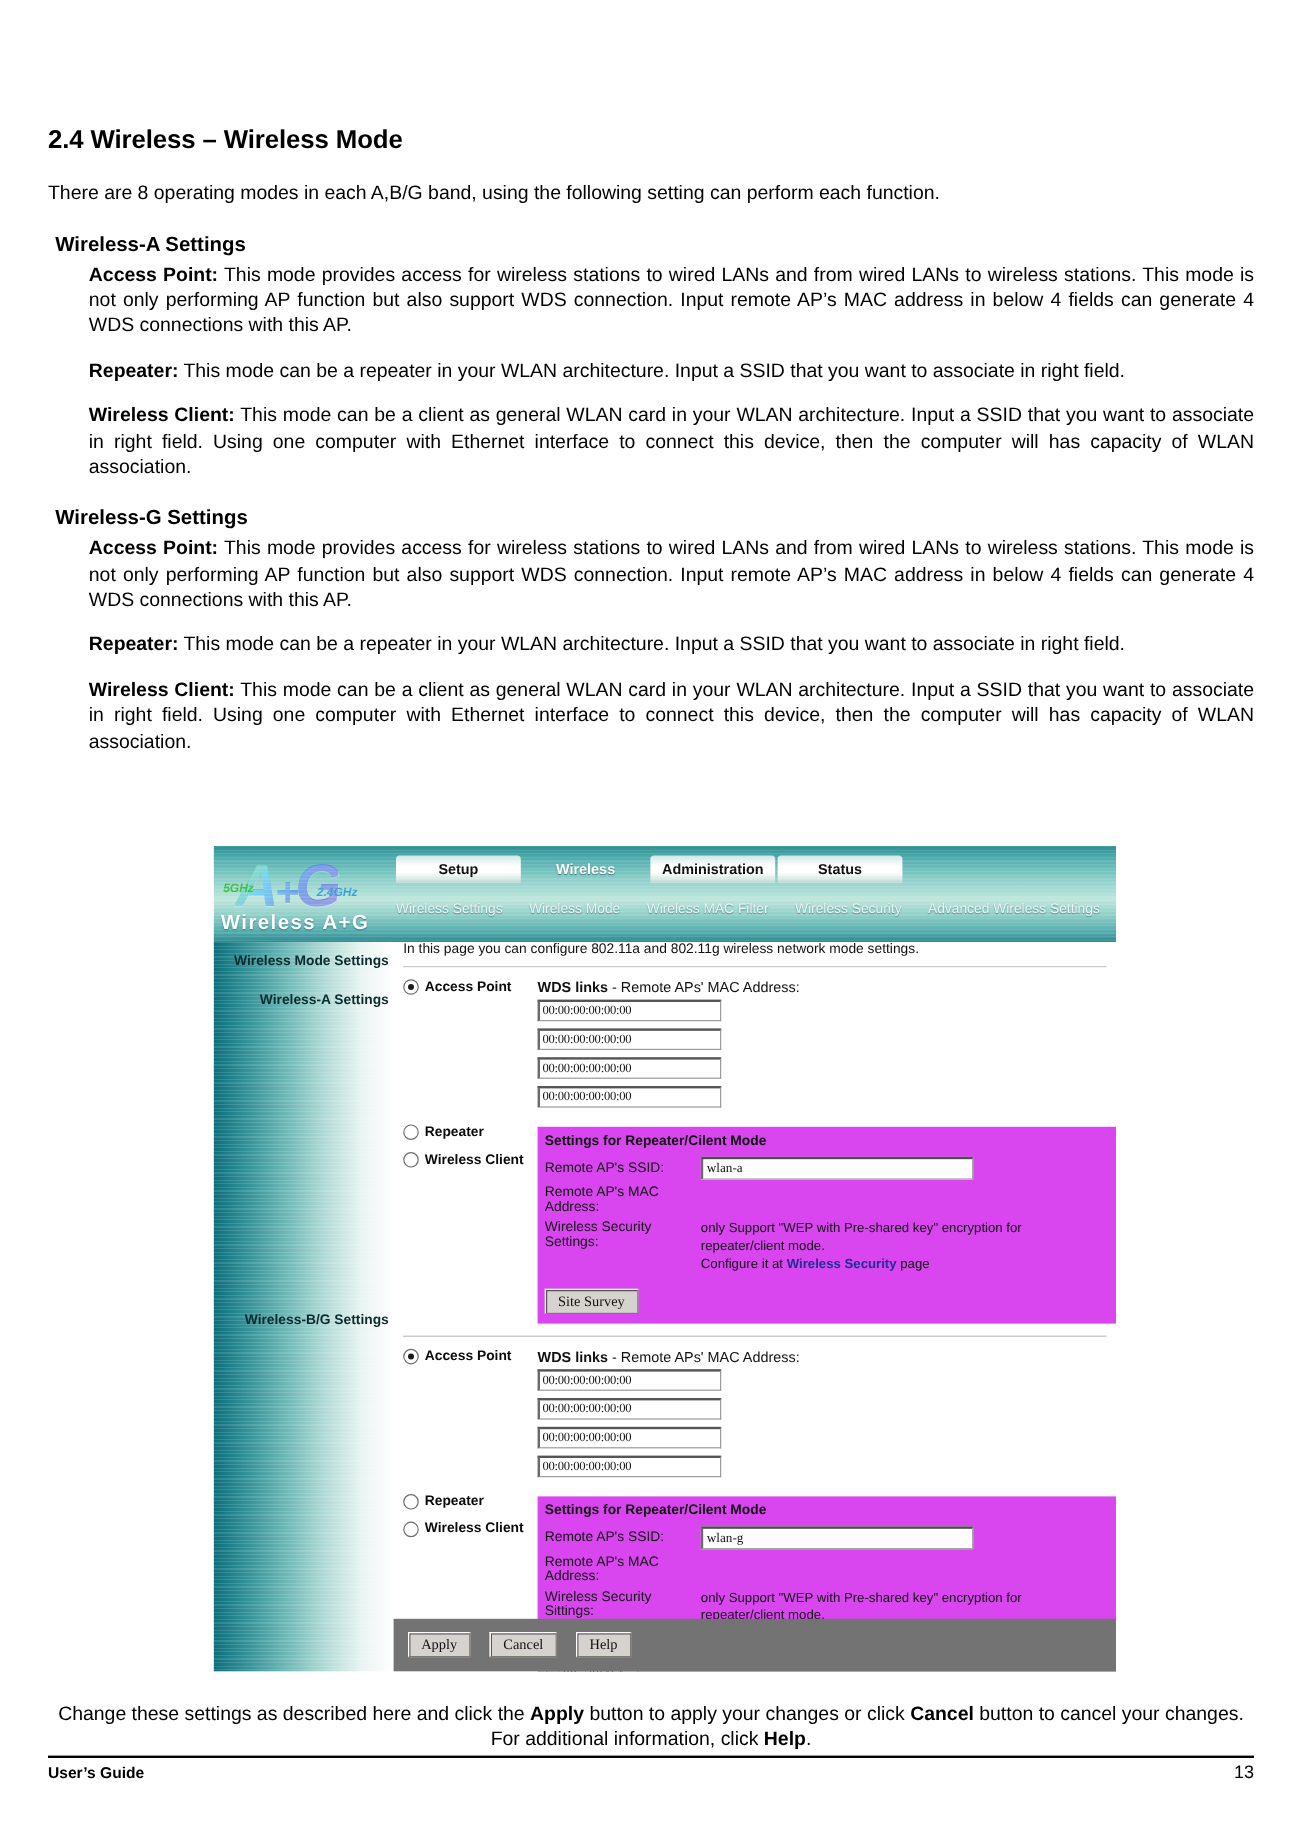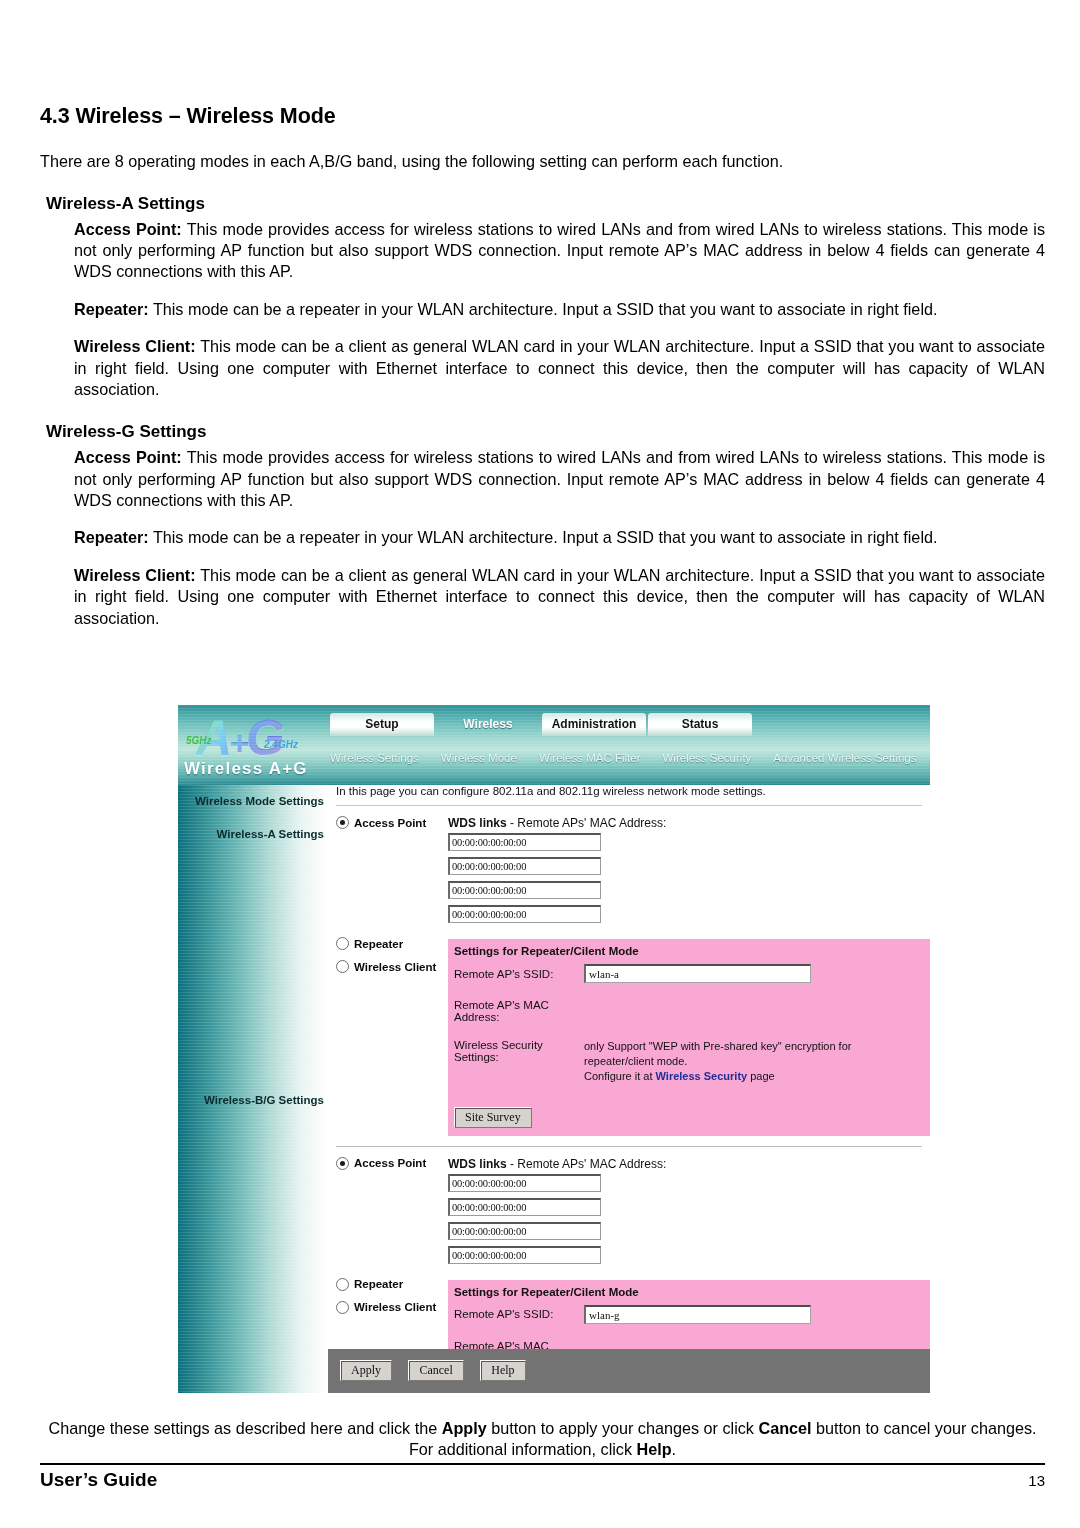--- a/index.html
+++ b/index.html
@@ -294,34 +294,34 @@
     font-family: "Liberation Serif", serif;
     color: #111;
     padding: 0 2px;
     margin-bottom: 6px;
     letter-spacing: -0.2px;
     cursor: text;
   }
 
   
   .rc-block {
-    background: #f9a8d4;
+    background: #d946ef;
     margin-left: 112px;
     padding: 6px 6px 8px 6px;
   }
   .rc-head {
     font-size: 11.5px;
     font-weight: bold;
     color: #111;
     margin-bottom: 7px;
   }
   .rc-row {
     display: flex;
     align-items: center;
-    margin-bottom: 16px;
+    margin-bottom: 5px;
   }
   .rc-key {
     font-size: 11.5px;
     color: #111;
     width: 130px;
     flex: none;
   }
   .ssid-field {
     width: 218px;
     height: 16px;
@@ -396,34 +396,34 @@
     background: #000;
     margin-top: 2px;
   }
   .foot-line {
     display: flex;
     justify-content: space-between;
     align-items: baseline;
     margin-top: 4px;
   }
   .foot-left {
-    font-size: 19px;
+    font-size: 13px;
     font-weight: bold;
   }
   .foot-right {
     font-size: 15px;
   }
 </style>
 </head>
 <body>
 
 <div class="page">
 
   <div class="doc-body">
-    <h1 class="sec-title">4.3 Wireless – Wireless Mode</h1>
+    <h1 class="sec-title">2.4 Wireless – Wireless Mode</h1>
     <p class="lead">There are 8 operating modes in each A,B/G band, using the following setting can perform each function.</p>
 
     <h2 class="sub-title">Wireless-A Settings</h2>
     <p class="para"><span class="b">Access Point:</span><span> This mode provides access for wireless stations to wired LANs and from wired LANs to wireless stations. This mode is not only performing AP function but also support WDS connection. Input remote AP’s MAC address in below 4 fields can generate 4 WDS connections with this AP.</span></p>
     <p class="para"><span class="b">Repeater:</span><span> This mode can be a repeater in your WLAN architecture. Input a SSID that you want to associate in right field.</span></p>
     <p class="para"><span class="b">Wireless Client:</span><span> This mode can be a client as general WLAN card in your WLAN architecture. Input a SSID that you want to associate in right field. Using one computer with Ethernet interface to connect this device, then the computer will has capacity of WLAN association.</span></p>
 
     <h2 class="sub-title" style="margin-top:22px;">Wireless-G Settings</h2>
     <p class="para"><span class="b">Access Point:</span><span> This mode provides access for wireless stations to wired LANs and from wired LANs to wireless stations. This mode is not only performing AP function but also support WDS connection. Input remote AP’s MAC address in below 4 fields can generate 4 WDS connections with this AP.</span></p>
     <p class="para"><span class="b">Repeater:</span><span> This mode can be a repeater in your WLAN architecture. Input a SSID that you want to associate in right field.</span></p>

